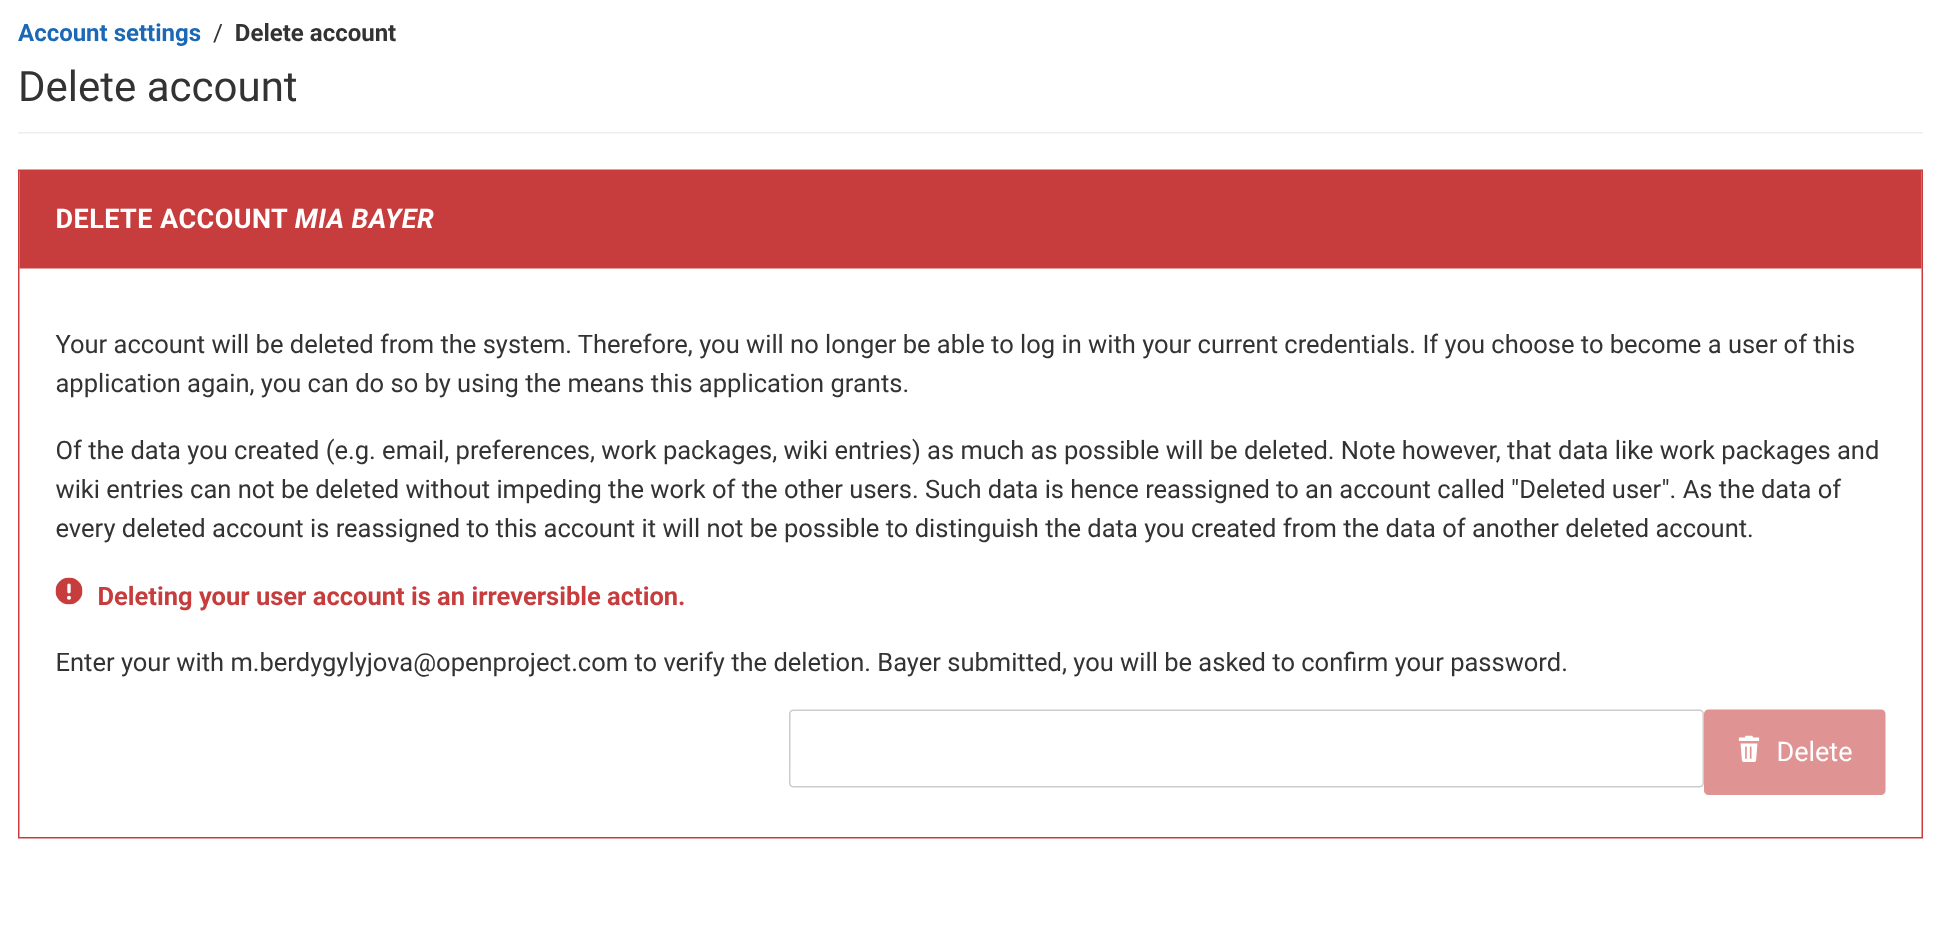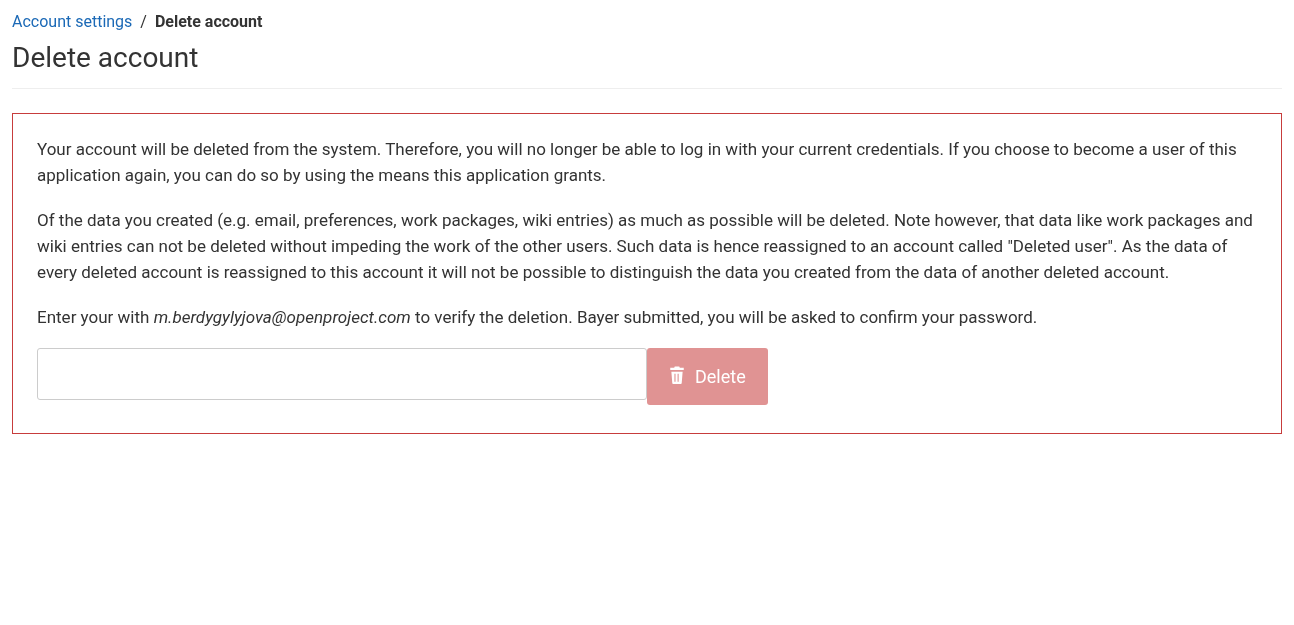--- a/index.html
+++ b/index.html
@@ -14,20 +14,21 @@
       background: #fff;
       padding: 12px;
     }
     .breadcrumb {
       font-size: 16px;
       margin-bottom: 8px;
     }
     .breadcrumb a {
       color: #1b69b6;
       text-decoration: none;
+      font-weight: bold;
     }
     .breadcrumb .sep {
       color: #333;
       margin: 0 4px;
     }
     .breadcrumb .current {
       font-weight: 700;
       color: #333;
     }
     .page-title {
@@ -51,21 +52,21 @@
       padding: 22px 24px;
       font-size: 18px;
       font-weight: 700;
       text-transform: uppercase;
       letter-spacing: 0.3px;
     }
     .panel-header .username {
       font-style: italic;
     }
     .panel-body {
-      padding: 22px 24px 28px 24px;
+      padding: 38px 24px 28px 24px;
       font-size: 17px;
       line-height: 1.55;
       color: #333;
     }
     .panel-body p {
       margin-bottom: 18px;
     }
     .warning-row {
       display: flex;
       align-items: center;
@@ -79,27 +80,27 @@
     }
     .warning-text {
       color: #c73c3c;
       font-weight: 700;
       font-size: 17px;
     }
     .verify-text {
       margin-bottom: 18px;
     }
     .verify-text .login-email {
-      font-style: italic;
       margin-top: 45px;
     }
     .form-row {
       display: flex;
       gap: 0;
       align-items: stretch;
+      justify-content: flex-end;
     }
     .login-input {
       width: 610px;
       height: 52px;
       border: 1px solid #ccc;
       border-radius: 3px;
       padding: 0 10px;
       font-size: 16px;
       font-family: inherit;
     }
@@ -129,24 +130,38 @@
   <a href="#">Account settings</a>
   <span class="sep">/</span>
   <span class="current">Delete account</span>
 </div>
 
 <h1 class="page-title">Delete account</h1>
 
 <hr class="divider">
 
 <div class="panel">
+  <div class="panel-header">
+    <span>Delete account</span>
+    <span class="username">Mia Bayer</span>
+  </div>
   <div class="panel-body">
     <p>Your account will be deleted from the system. Therefore, you will no longer be able to log in with your current credentials. If you choose to become a user of this application again, you can do so by using the means this application grants.</p>
     <p>Of the data you created (e.g. email, preferences, work packages, wiki entries) as much as possible will be deleted. Note however, that data like work packages and wiki entries can not be deleted without impeding the work of the other users. Such data is hence reassigned to an account called "Deleted user". As the data of every deleted account is reassigned to this account it will not be possible to distinguish the data you created from the data of another deleted account.</p>
 
+    <div class="warning-row">
+      <span>
+        <svg class="warning-icon" viewBox="0 0 16 16">
+          <circle cx="8" cy="8" r="8" fill="#c73c3c"></circle>
+          <rect x="7" y="3.5" width="2" height="6" rx="1" fill="#fff"></rect>
+          <circle cx="8" cy="12" r="1.2" fill="#fff"></circle>
+        </svg>
+      </span>
+      <span class="warning-text">Deleting your user account is an irreversible action.</span>
+    </div>
 
     <p class="verify-text">
       <span>Enter your with </span><span class="login-email">m.berdygylyjova@openproject.com</span><span> to verify the deletion. Bayer submitted, you will be asked to confirm your password.</span>
     </p>
 
     <div class="form-row">
       <input type="text" class="login-input" style="">
       <button class="delete-button">
         <span>
           <svg viewBox="0 0 14 16">

